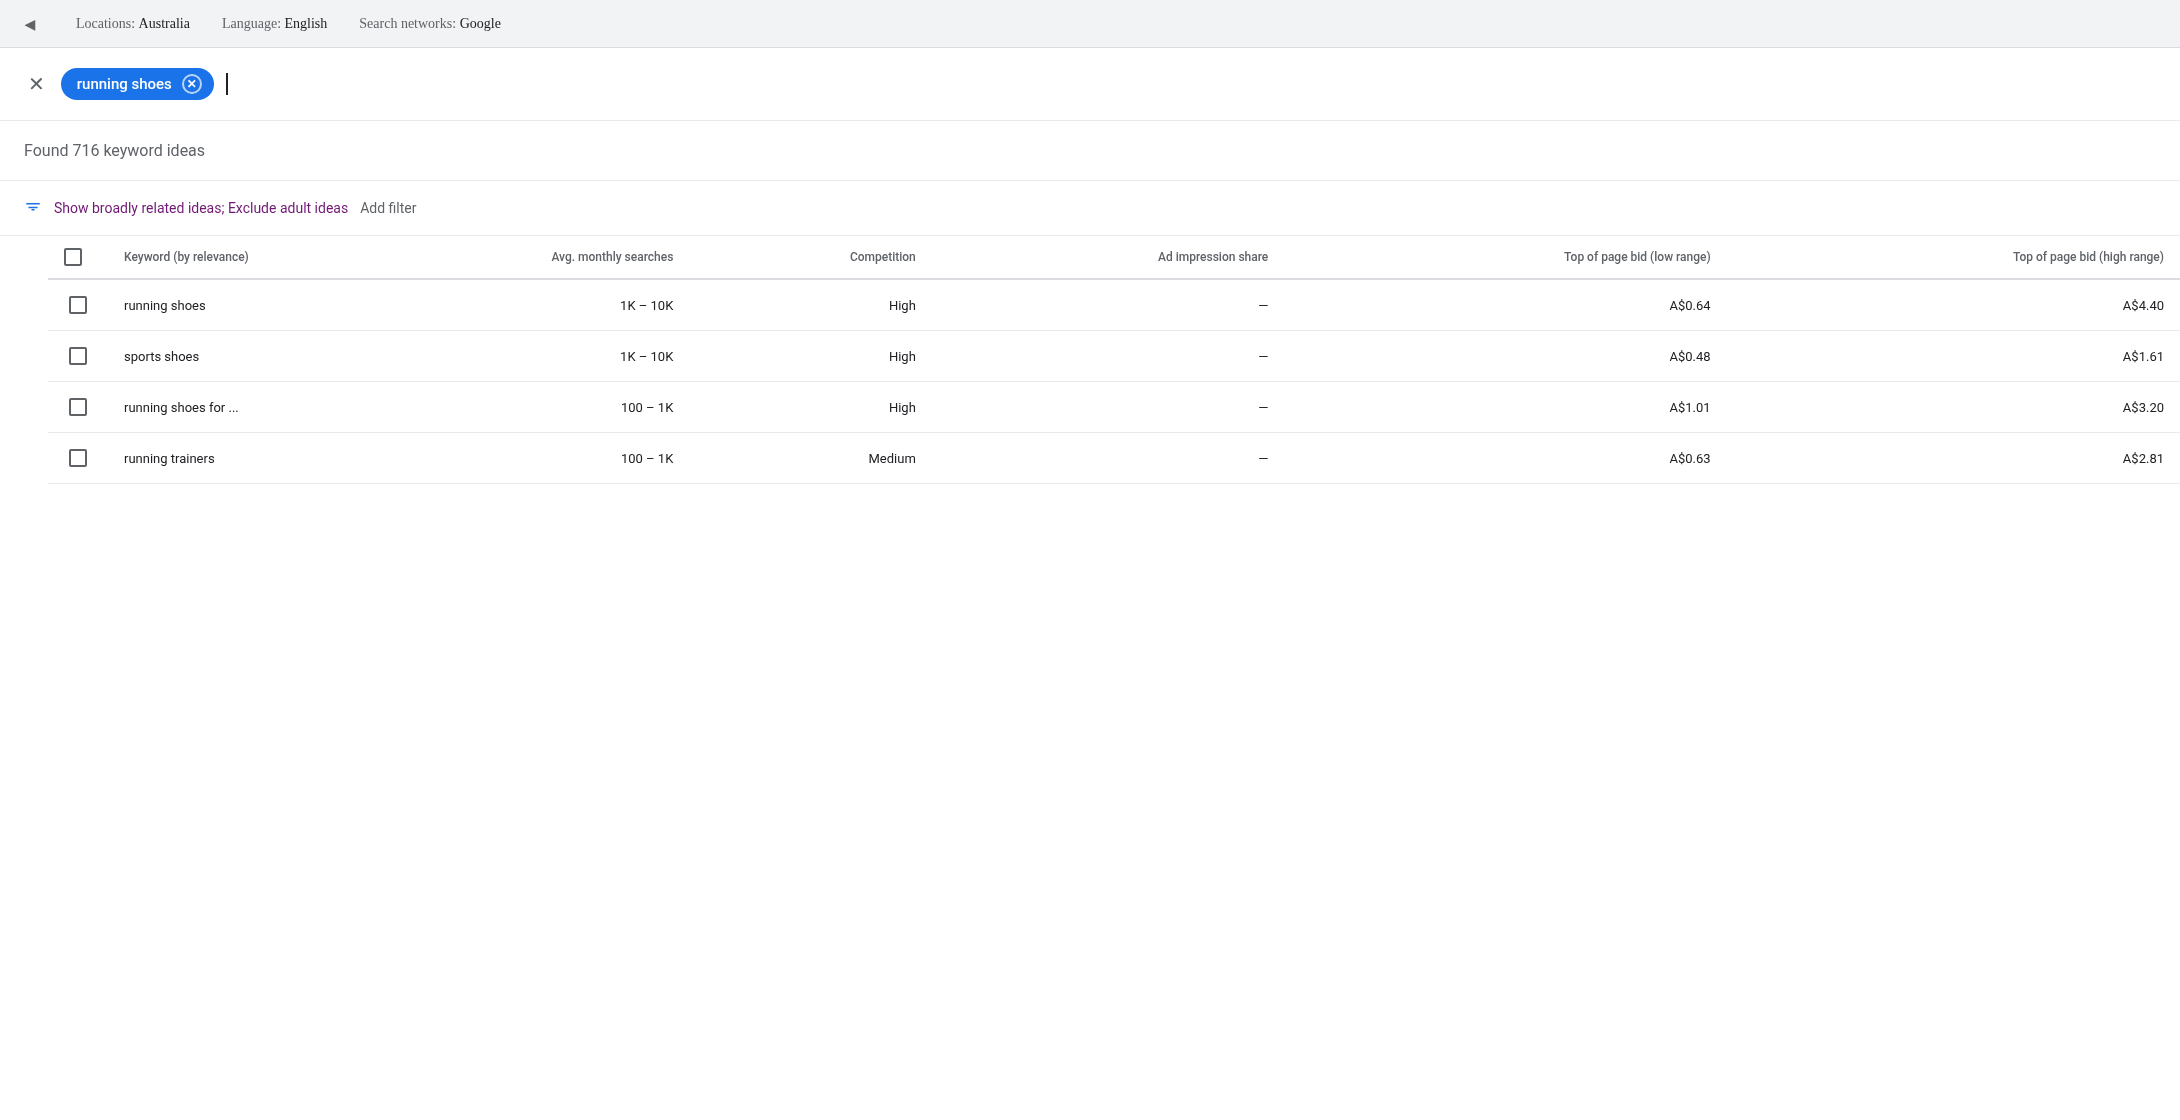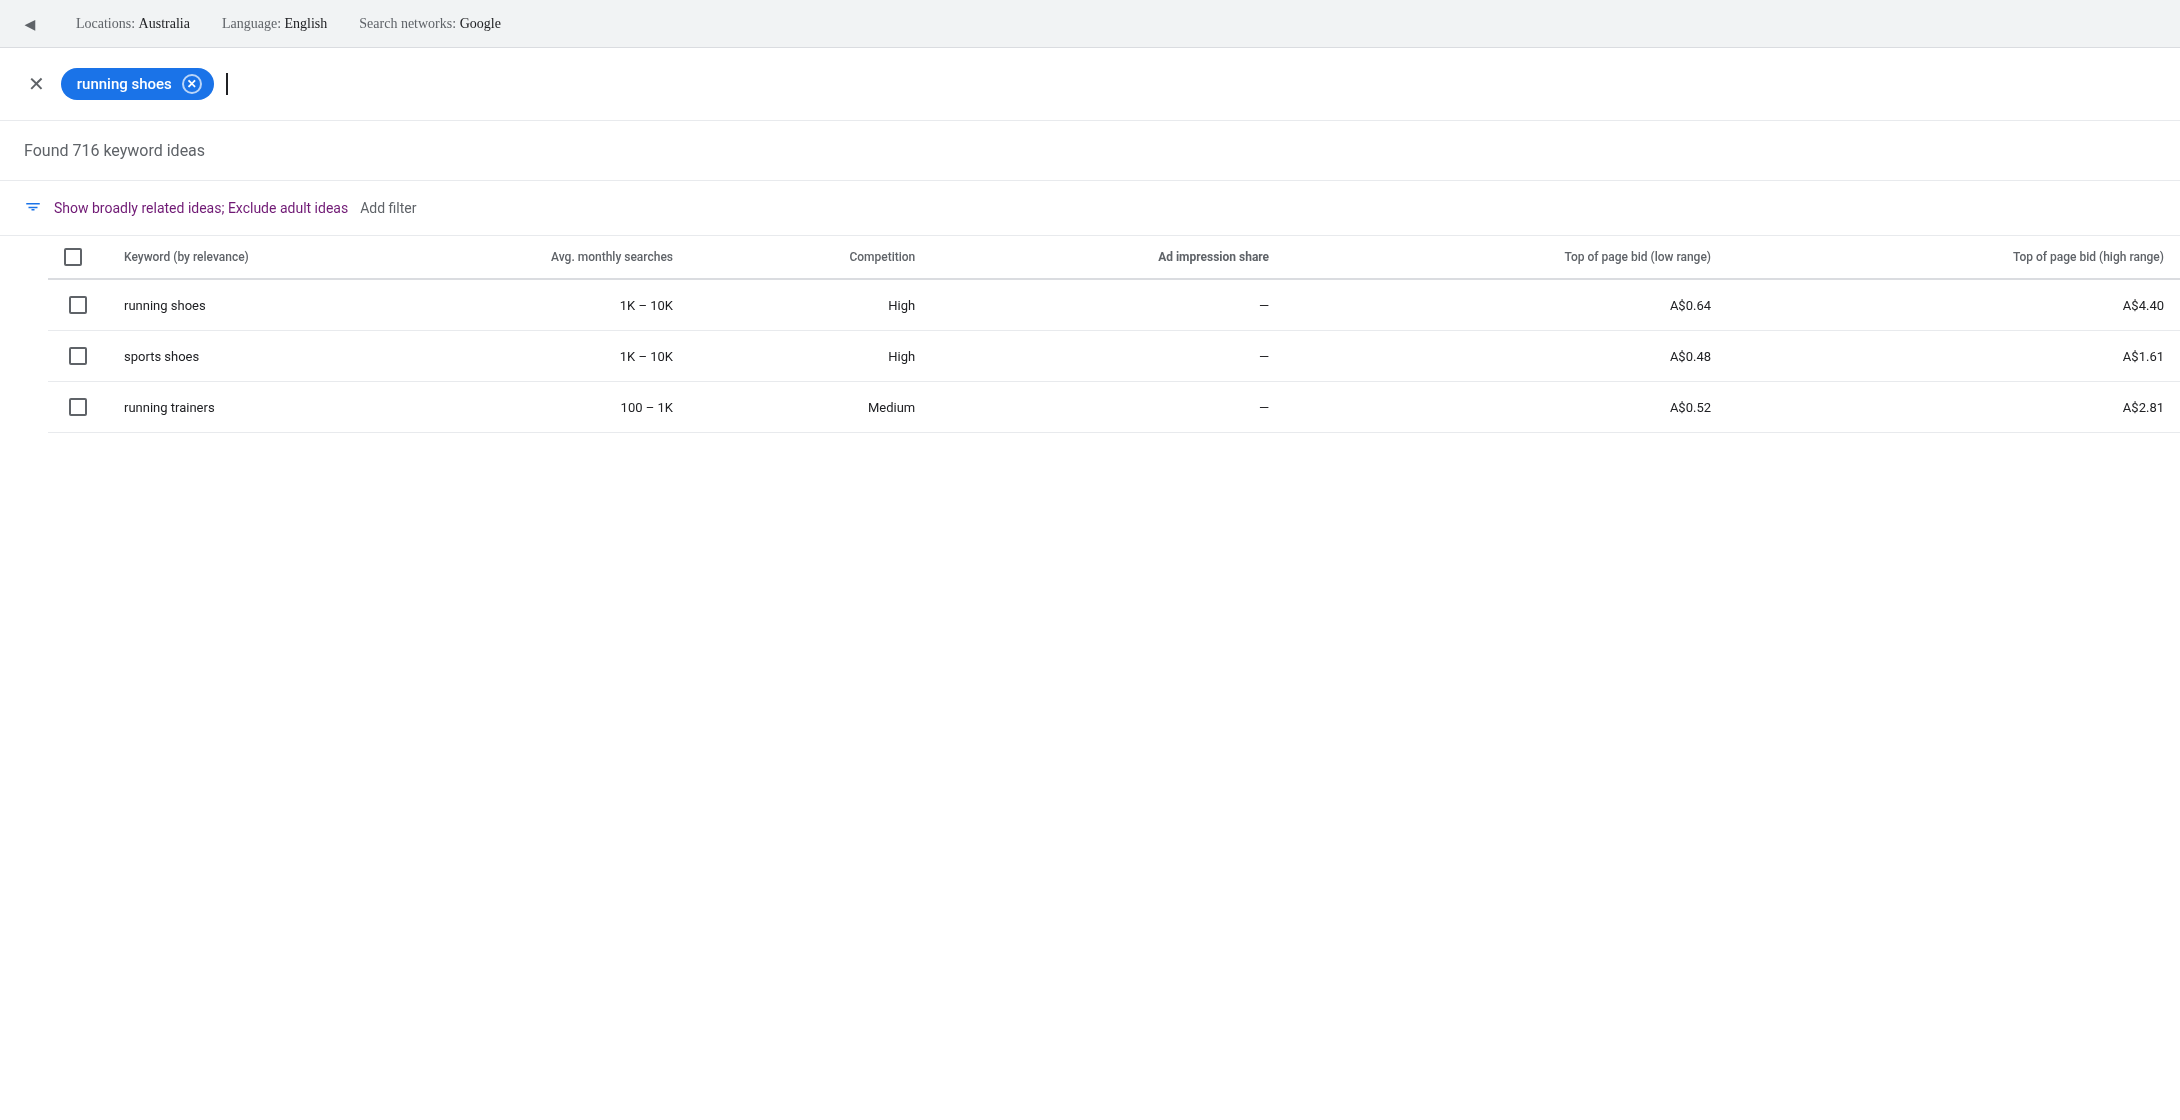--- a/index.html
+++ b/index.html
@@ -239,21 +239,21 @@
         </th>
         <th style="text-align:left; cursor:pointer;">
           <span>Keyword (by relevance)</span>
         </th>
         <th style="cursor:pointer;">
           <span>Avg. monthly searches</span>
         </th>
         <th style="cursor:pointer;">
           <span>Competition</span>
         </th>
-        <th style="cursor:pointer;font-weight:bold;">
+        <th style="cursor:pointer;">
           <span>Ad impression share</span>
         </th>
         <th style="cursor:pointer;">
           <span>Top of page bid (low range)</span>
         </th>
         <th style="cursor:pointer;">
           <span>Top of page bid (high range)</span>
         </th>
       </tr>
     </thead>
@@ -283,22 +283,35 @@
       <td>—</td>
       <td>A$0.48</td>
       <td>A$1.61</td>
     </tr>
         <tr>
       <td>
         <div class="checkbox-cell">
           <div class="checkbox"></div>
         </div>
       </td>
+      <td>running shoes for ...</td>
+      <td>100 – 1K</td>
+      <td>High</td>
+      <td>—</td>
+      <td>A$1.01</td>
+      <td>A$3.20</td>
+    </tr>
+        <tr>
+      <td>
+        <div class="checkbox-cell">
+          <div class="checkbox"></div>
+        </div>
+      </td>
       <td>running trainers</td>
       <td>100 – 1K</td>
       <td>Medium</td>
       <td>—</td>
-      <td>A$0.52</td>
+      <td>A$0.63</td>
       <td>A$2.81</td>
     </tr>
       </tbody>
   </table>
 </div>
 
 </body></html>

